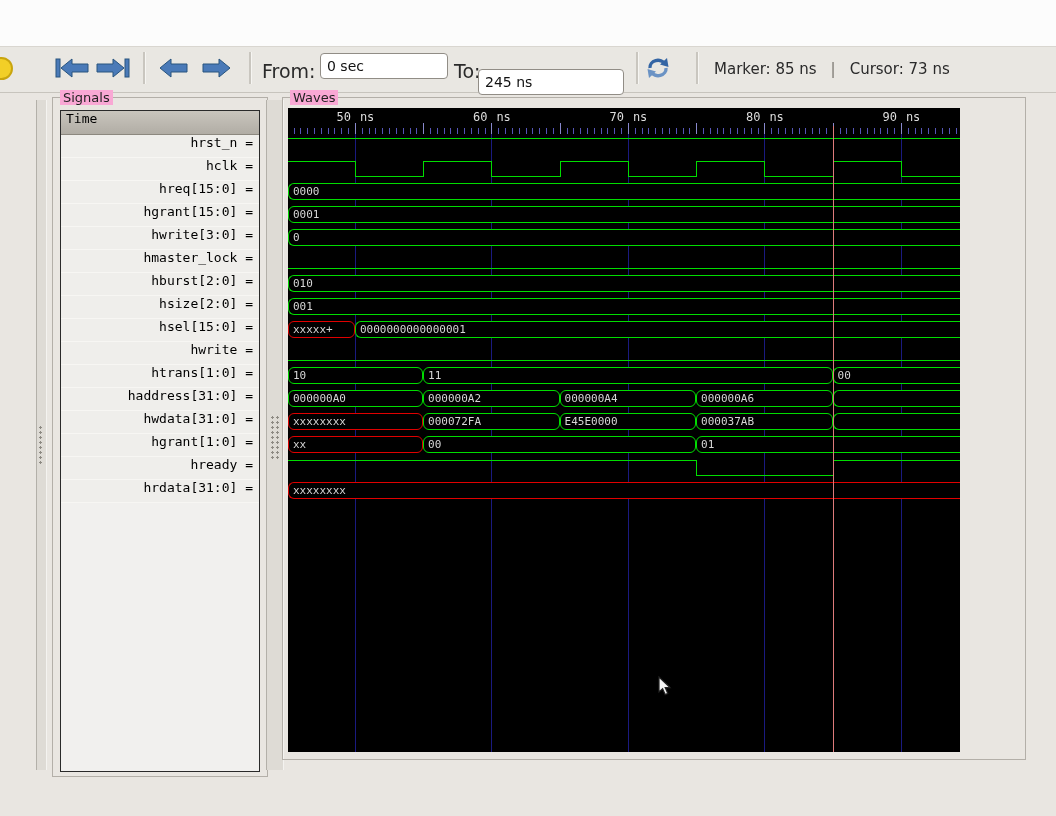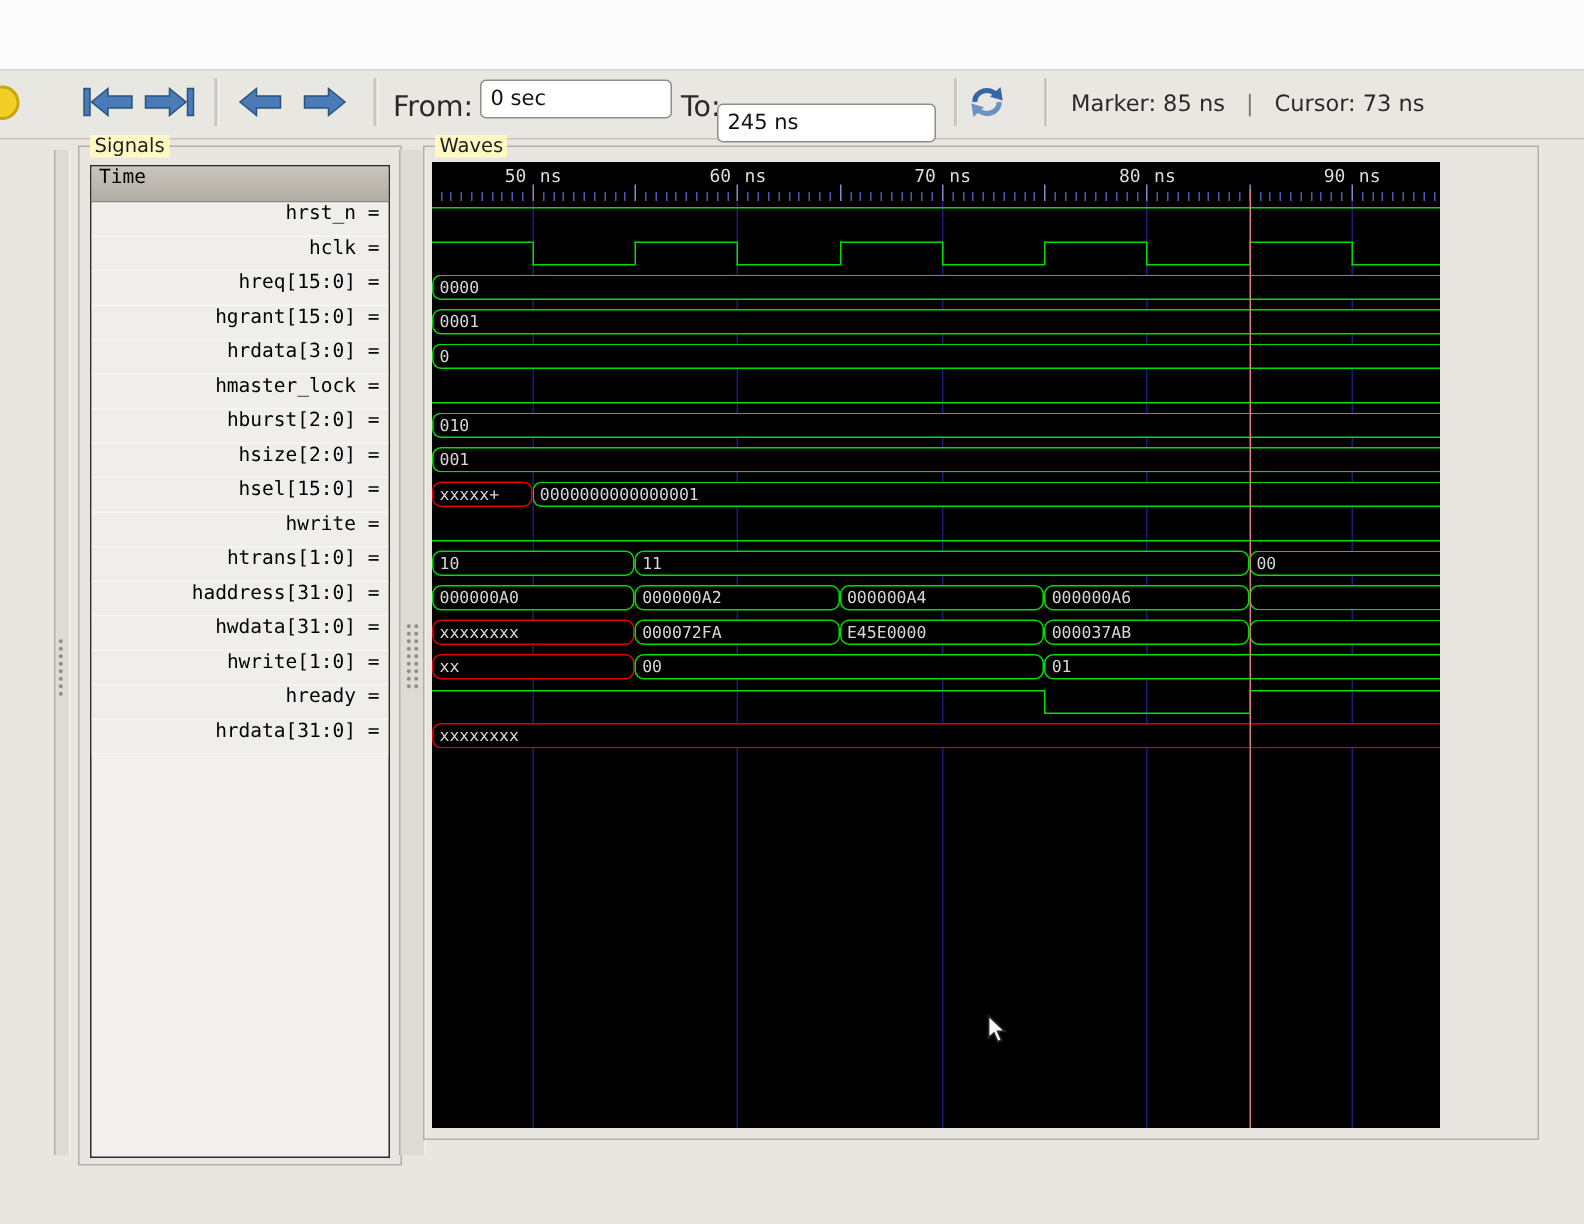--- a/index.html
+++ b/index.html
@@ -10,21 +10,21 @@
   .toolbar{left:0;top:46px;width:1056px;height:45px;background:#e9e7e2;
            border-top:1px solid #d9d6d0;border-bottom:1px solid #c7c4bd;}
   .tbtn{display:flex;align-items:center;justify-content:center;cursor:pointer;}
   .tsep{width:2px;background:#c9c6bf;border-right:1px solid #f6f5f2;}
   .tlabel{font-size:19px;color:#2a2a2a;}
   .tinput{position:absolute;box-sizing:border-box;height:26px;background:#ffffff;
           border:1px solid #918d86;border-radius:4px;font:14px "DejaVu Sans",sans-serif;
           padding:0 6px;color:#111;}
   .statusrow{display:flex;align-items:center;gap:14px;font-size:15px;color:#2a2a2a;}
   .frame{border:1px solid #b3afa8;}
-  .frametitle{font-size:13px;color:#1f1f1f;background:#fef9c3;padding:0 3px;z-index:3;}
+  .frametitle{font-size:13px;color:#1f1f1f;background:#f9a8d4;padding:0 3px;z-index:3;}
   .siglist{background:#f1f0ee;border:1px solid #2a2a2a;overflow:hidden;}
   .sigheader{position:absolute;left:0;top:0;right:0;height:24px;line-height:24px;
              background:linear-gradient(#c9c5bd,#b1ada5);border-bottom:1px solid #8c887f;
              font:13px "DejaVu Sans Mono",monospace;color:#000;padding-left:5px;box-sizing:border-box;}
   .sigrow{position:absolute;left:0;right:0;height:23px;line-height:23px;text-align:right;
           padding-right:6px;box-sizing:border-box;font:13px "DejaVu Sans Mono",monospace;
           color:#000;background:#efeeeb;border-bottom:1px solid #f7f6f3;cursor:default;}
   .wavecanvas{background:#000;overflow:hidden;}
   .splitter{background:#dedbd5;border-left:1px solid #b3b0a9;border-right:1px solid #f4f3f0;}
   .dots{background-image:radial-gradient(circle,#8d8a83 1.2px,transparent 1.4px);
@@ -105,30 +105,30 @@
 
   <div class="abs frame" style="left:52px;top:97px;width:214px;height:678px;"></div>
   <span class="abs frametitle" style="left:60px;top:90px;">Signals</span>
   <div class="abs siglist" style="left:60px;top:110px;width:198px;height:660px;">
     <div class="sigheader">Time</div>
 
   <div class="sigrow" style="top: 47px;">hclk =</div>
       <div class="sigrow" style="top: 24px;">hrst_n =</div>
       <div class="sigrow" style="top: 70px;">hreq[15:0] =</div>
       <div class="sigrow" style="top: 93px;">hgrant[15:0] =</div>
-      <div class="sigrow" style="top: 116px;">hrdata[3:0] =</div>
+      <div class="sigrow" style="top: 116px;">hwrite[3:0] =</div>
       <div class="sigrow" style="top: 139px;">hmaster_lock =</div>
       <div class="sigrow" style="top: 162px;">hburst[2:0] =</div>
       <div class="sigrow" style="top: 185px;">hsize[2:0] =</div>
       <div class="sigrow" style="top: 208px;">hsel[15:0] =</div>
       <div class="sigrow" style="top: 231px;">hwrite =</div>
       <div class="sigrow" style="top: 254px;">htrans[1:0] =</div>
       <div class="sigrow" style="top: 277px;">haddress[31:0] =</div>
       <div class="sigrow" style="top: 300px;">hwdata[31:0] =</div>
-      <div class="sigrow" style="top: 323px;">hwrite[1:0] =</div>
+      <div class="sigrow" style="top: 323px;">hgrant[1:0] =</div>
       <div class="sigrow" style="top: 346px;">hready =</div>
       <div class="sigrow" style="top: 369px;">hrdata[31:0] =</div>
     </div>
 
   <div class="abs splitter" style="left:266px;top:100px;width:16px;height:670px;">
     <div class="dots" style="position:absolute;left:3px;top:315px;width:10px;height:46px;"></div>
   </div>
 
   <div class="abs frame" style="left:282px;top:97px;width:742px;height:661px;"></div>
   <span class="abs frametitle" style="left:290px;top:90px;">Waves</span>

